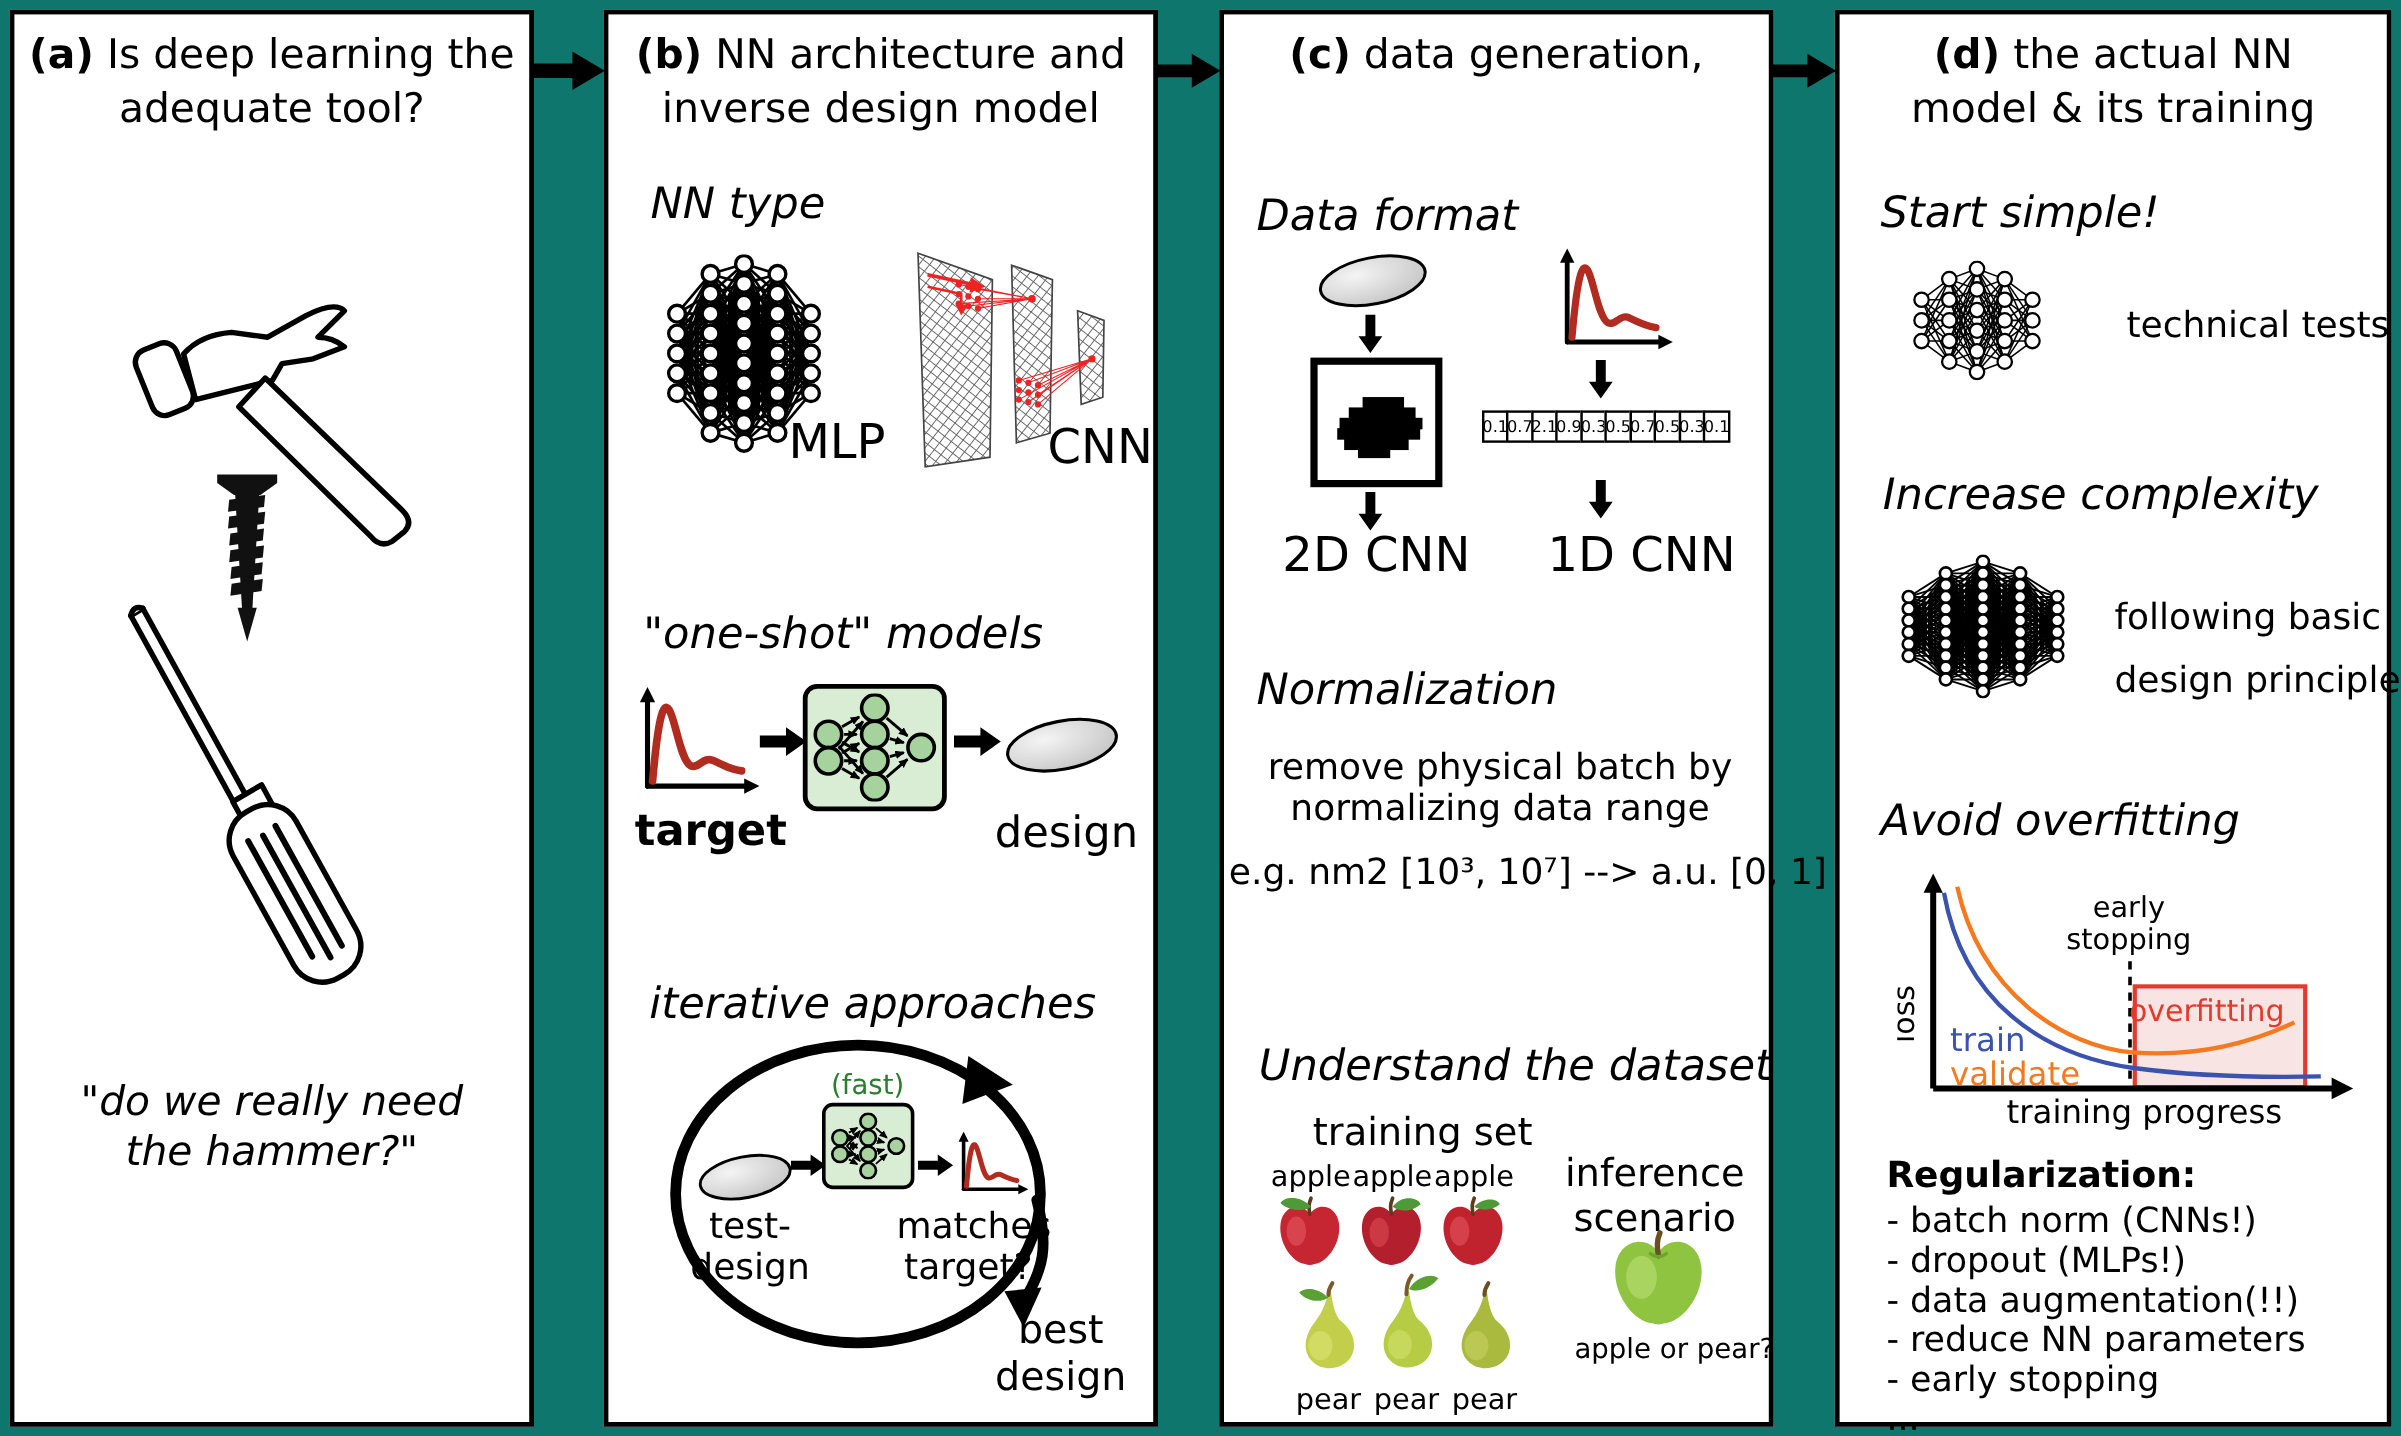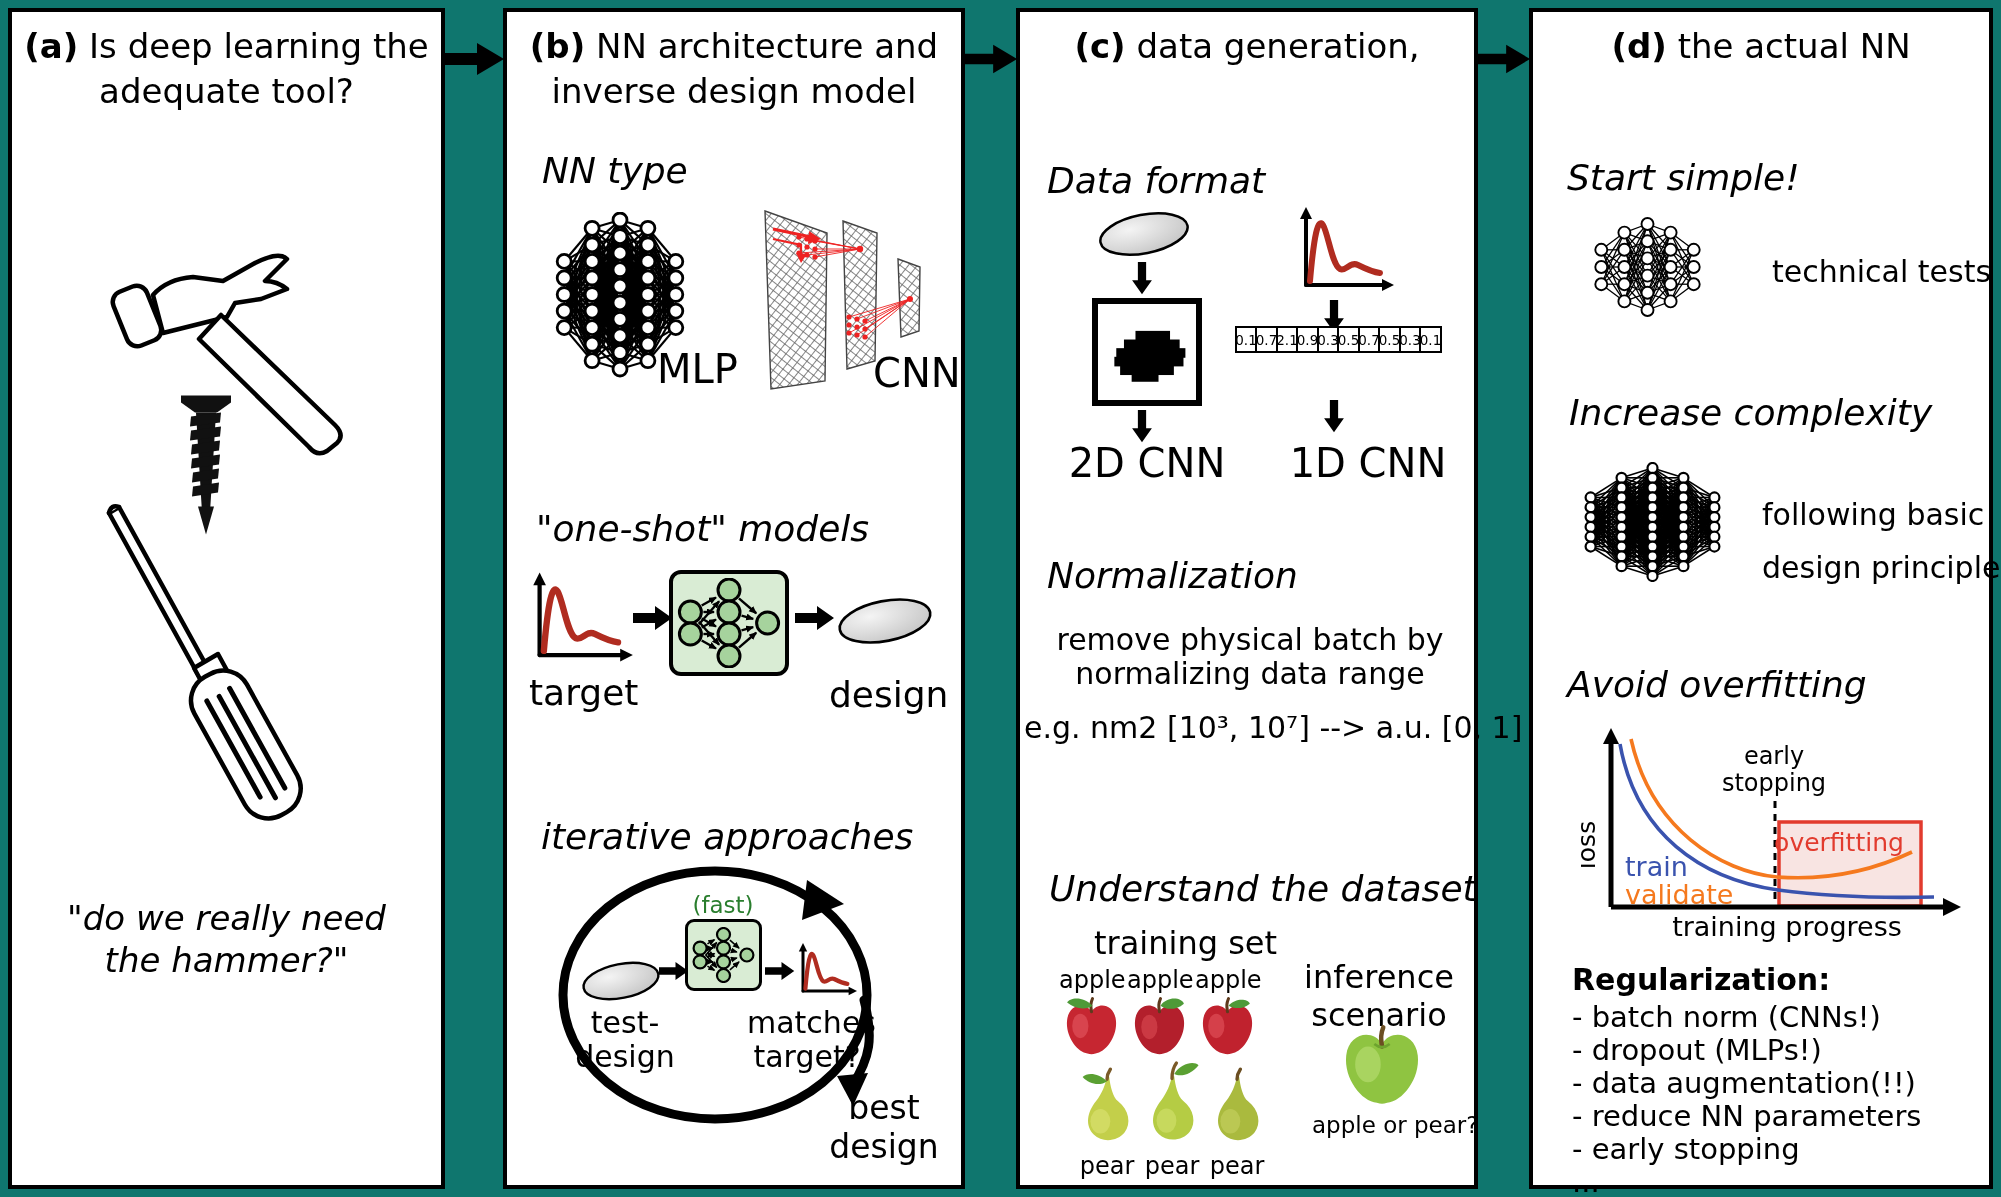--- a/index.html
+++ b/index.html
@@ -457,21 +457,21 @@
 
     <svg class="abs" style="left:22px;top:556px;" width="106" height="100" viewBox="0 0 100 90">
       <g stroke="#000" stroke-width="4" fill="none" stroke-linecap="round">
         <line x1="10" y1="10" x2="10" y2="80"></line>
           <line x1="10" y1="80" x2="90" y2="80"></line>
       </g>
       <polygon points="4,14 10,2 16,14" fill="#000"></polygon>
         <polygon points="86,74 98,80 86,86" fill="#000"></polygon>
       <path d="M14 76 C18 30 22 12 27 20 C32 28 36 60 44 64 C50 67 54 56 62 60 C70 64 76 67 84 68" stroke="#b02c20" stroke-width="6" fill="none" stroke-linecap="round"></path>
     </svg>
-    <div class="abs lbl ctr" style="left:22px;top:660px;width:106px;">target</div>
+    <div class="abs lbl ctr" style="left:22px;top:660px;width:106px;font-weight:bold;">target</div>
 
     <svg class="abs" style="left:126px;top:592px;" width="40" height="28" viewBox="0 0 40 28">
         <polygon class="arrowfill" points="0,9 22,9 22,2 39,14 22,26 22,19 0,19"></polygon>
       </svg>
 
     <div class="greenbox" style="left:162px;top:558px;width:120px;height:106px;">
       <svg width="104" height="90" viewBox="0 0 104 90">
         <defs>
             <marker id="mk1" markerWidth="9" markerHeight="8" refX="7" refY="3.5" orient="auto" markerUnits="userSpaceOnUse">
               <path d="M0 0 L8 3.5 L0 7 Z" fill="#000"></path>
@@ -641,21 +641,21 @@
       </g>
       <polygon points="4,14 10,2 16,14" fill="#000"></polygon>
         <polygon points="86,74 98,80 86,86" fill="#000"></polygon>
       <path d="M14 76 C18 30 22 12 27 20 C32 28 36 60 44 64 C50 67 54 56 62 60 C70 64 76 67 84 68" stroke="#b02c20" stroke-width="6" fill="none" stroke-linecap="round"></path>
     </svg>
 
     <svg class="abs" style="left:300px;top:288px;" width="28" height="33" viewBox="0 0 28 40">
         <polygon class="arrowfill" points="9,0 9,22 2,22 14,39 26,22 19,22 19,0"></polygon>
       </svg>
 
-    <div class="vrow" style="left:217px;top:314px;">
+    <div class="vrow" style="left:217px;top:330px;">
         <span class="vcell">0.1</span>
         <span class="vcell">0.7</span>
         <span class="vcell">2.1</span>
         <span class="vcell">0.9</span>
         <span class="vcell">0.3</span>
         <span class="vcell">0.5</span>
         <span class="vcell">0.7</span>
         <span class="vcell">0.5</span>
         <span class="vcell">0.3</span>
         <span class="vcell">0.1</span>
@@ -730,20 +730,21 @@
       <path d="M36 20 C35 13 35 10 37 5" stroke="#6b4e22" stroke-width="3.5" fill="none" stroke-linecap="round"></path>
       <path d="M30 18 Q36 23 42 18" stroke="#6da32e" stroke-width="2" fill="none"></path>
     </svg>
     <div class="abs ctr" style="left:292px;top:1100px;width:140px;font-size:23px;white-space:nowrap;">apple or pear?</div>
   </section>
 
   <section class="panel" id="panel-d">
     <div class="ptitle">
       <span class="plab">(d)</span>
       <span>the actual NN</span><br>
+      <span>model &amp; its training</span>
     </div>
 
     <div class="abs heading" style="left:34px;top:145px;">Start simple!</div>
     <svg class="abs" style="left:61px;top:205px;" width="107" height="100" viewBox="0 0 107 100">
         <line x1="7.3" y1="32.8" x2="30.400000000000002" y2="15.600000000000001" stroke="#000" stroke-width="1.3"></line>
         <line x1="7.3" y1="32.8" x2="30.400000000000002" y2="32.8" stroke="#000" stroke-width="1.3"></line>
         <line x1="7.3" y1="32.8" x2="30.400000000000002" y2="50" stroke="#000" stroke-width="1.3"></line>
         <line x1="7.3" y1="32.8" x2="30.400000000000002" y2="67.19999999999999" stroke="#000" stroke-width="1.3"></line>
         <line x1="7.3" y1="32.8" x2="30.400000000000002" y2="84.4" stroke="#000" stroke-width="1.3"></line>
         <line x1="7.3" y1="50" x2="30.400000000000002" y2="15.600000000000001" stroke="#000" stroke-width="1.3"></line>

